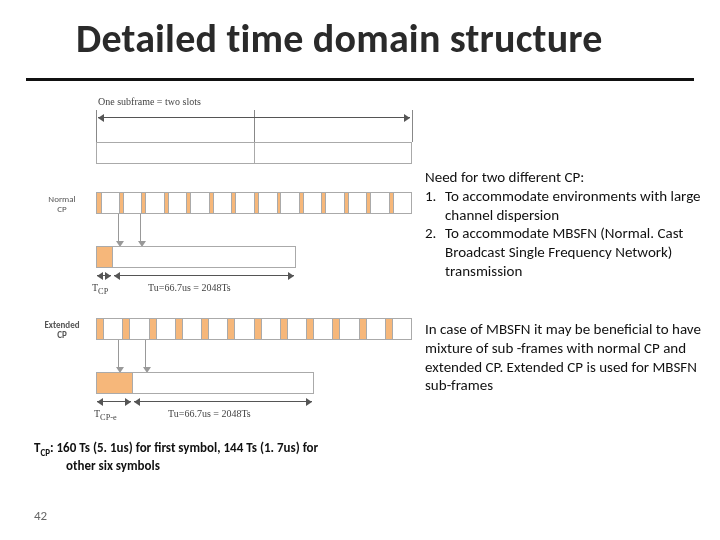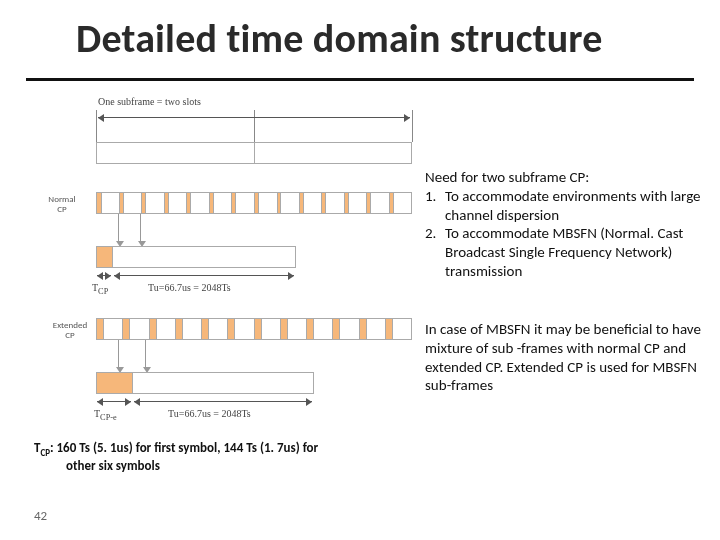--- a/index.html
+++ b/index.html
@@ -250,21 +250,21 @@
         <div class="ar"></div>
       </div>
     <div class="lbl-top" style="left:62px; top:186px;"><span>T</span><sub>CP</sub></div>
     <div class="dim-arrow-h" style="left:84px; top:176px; width:180px;">
         <div class="line"></div>
         <div class="al"></div>
         <div class="ar"></div>
       </div>
     <div class="lbl-top" style="left:118px; top:186px;">Tu=66.7us = 2048Ts</div>
 
-    <div class="side-label" style="left:12px; top:224px; white-space:pre-line;">Extended
+    <div class="side-label" style="left:4px; top:224px; white-space:pre-line;font-weight:bold;">Extended
 CP</div>
     <div class="bar-container" style="top:222px;">
 
       <div class="cp" style="flex:2"></div>
         <div class="sym" style="flex:6"></div>
       <div class="cp" style="flex:2"></div>
         <div class="sym" style="flex:6"></div>
       <div class="cp" style="flex:2"></div>
         <div class="sym" style="flex:6"></div>
       <div class="cp" style="flex:2"></div>
@@ -303,21 +303,21 @@
     <div class="dim-arrow-h" style="left:104px; top:302px; width:178px;">
         <div class="line"></div>
         <div class="al"></div>
         <div class="ar"></div>
       </div>
     <div class="lbl-top" style="left:138px; top:312px;">Tu=66.7us = 2048Ts</div>
 
   </div>
 
   <div class="right-text" style="top:168px;">
-    <div>Need for two subframe CP:</div>
+    <div>Need for two different CP:</div>
     <div class="list-row">
       <div class="num">1.</div>
       <div class="txt">To accommodate environments with large channel dispersion</div>
     </div>
     <div class="list-row">
       <div class="num">2.</div>
       <div class="txt">To accommodate MBSFN (Normal. Cast Broadcast Single Frequency Network) transmission</div>
     </div>
   </div>
 

